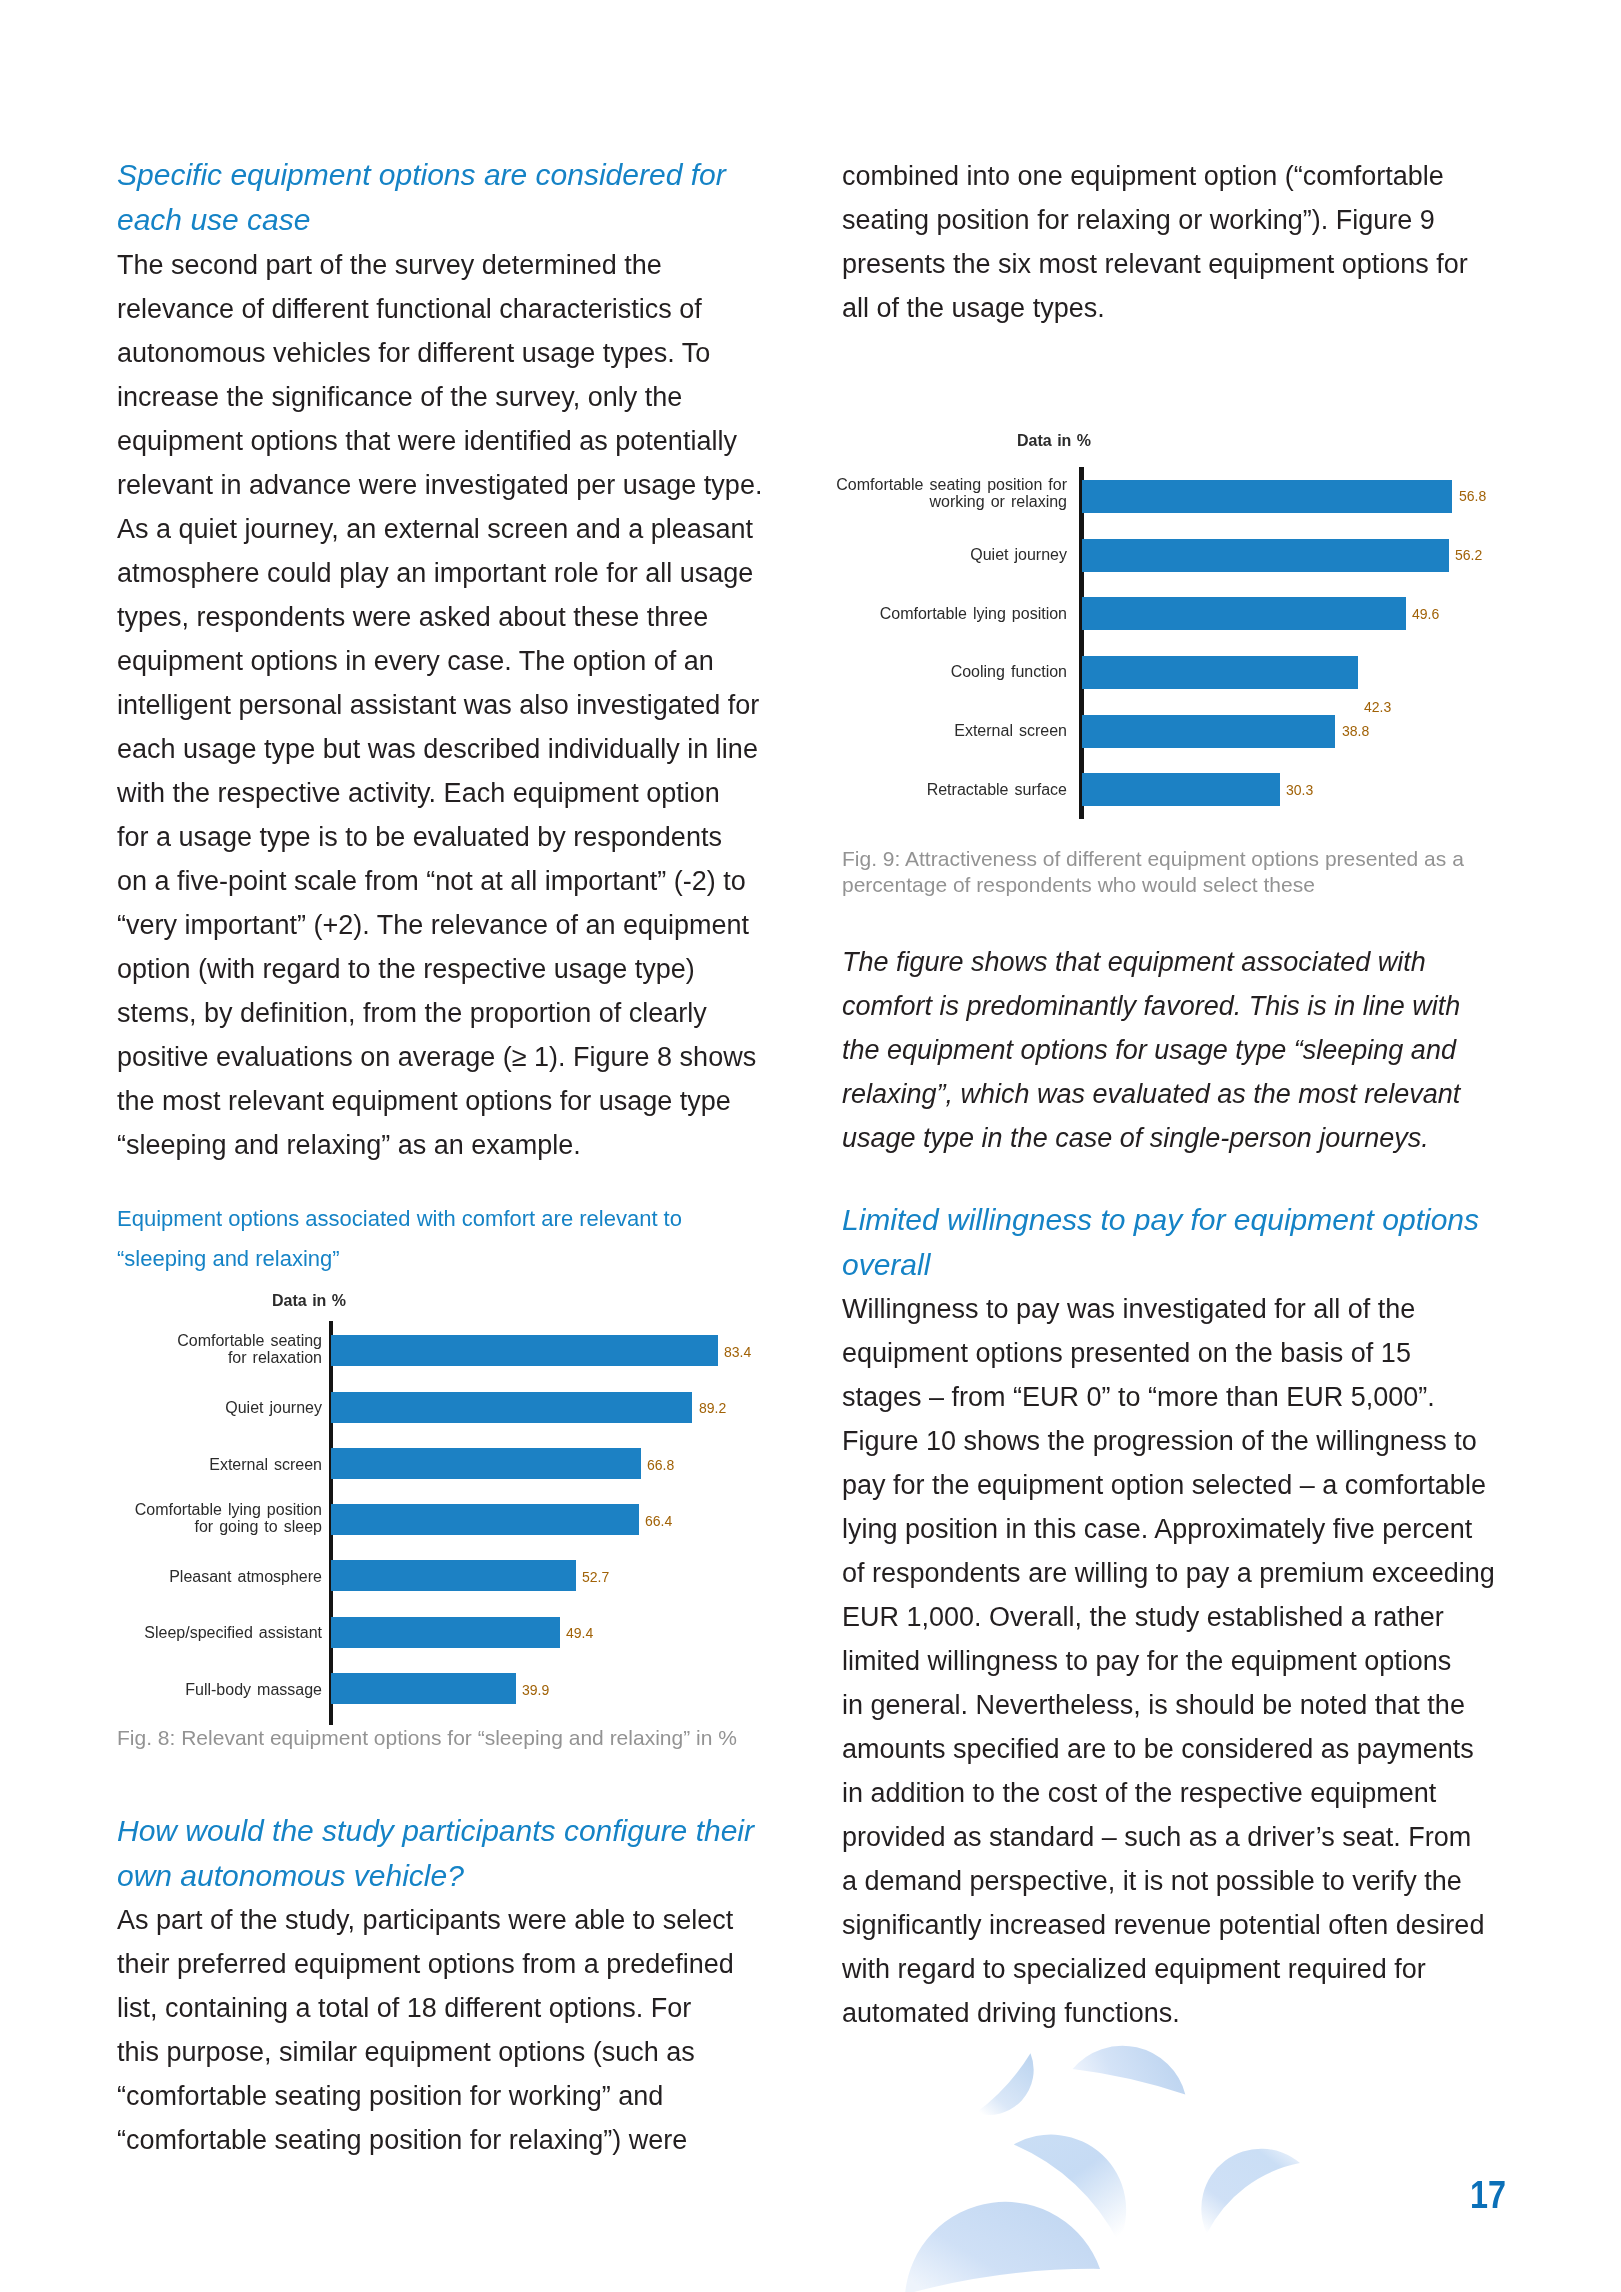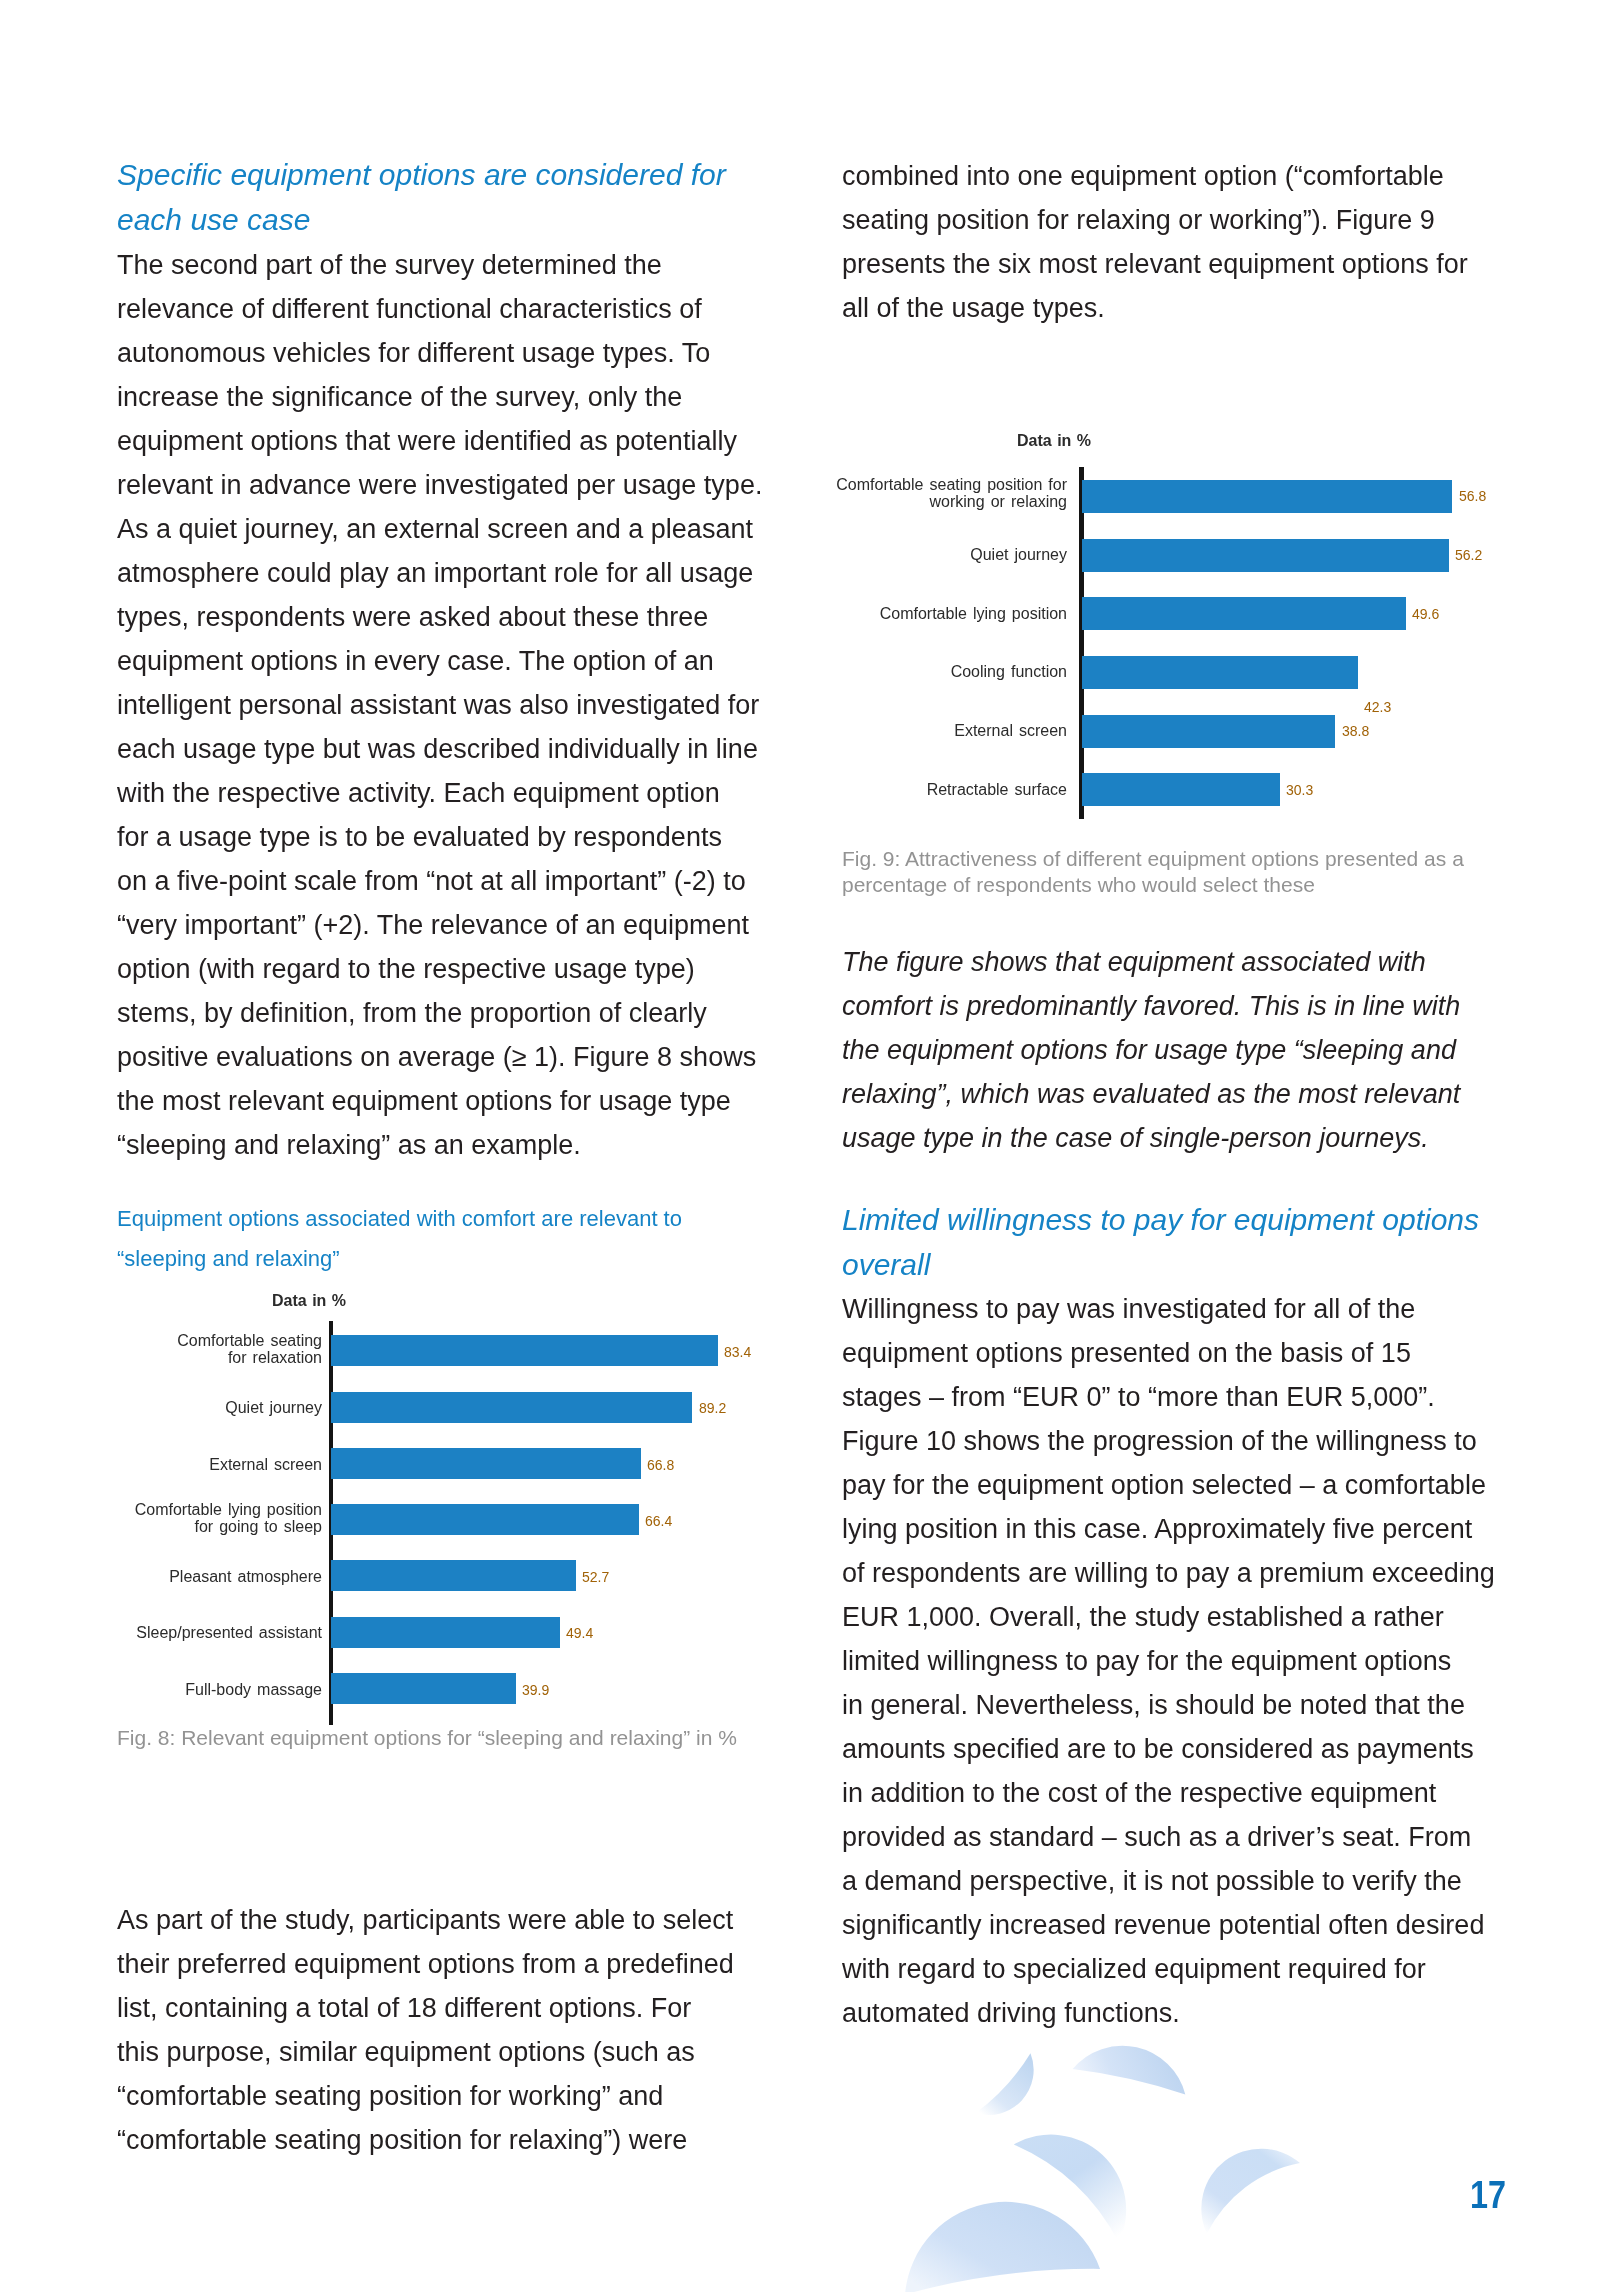--- a/index.html
+++ b/index.html
@@ -75,27 +75,29 @@
     <div class="cat" style="left:84px;top:1457px;width:238px;">External screen</div>
     <div class="bar" style="left:331px;top:1504px;width:308px;height:31px;"></div>
     <div class="barlabel" style="left:645px;top:1513px;">66.4</div>
     <div class="cat" style="left:84px;top:1502px;width:238px;">Comfortable lying position
 for going to sleep</div>
     <div class="bar" style="left:331px;top:1560px;width:245px;height:31px;"></div>
     <div class="barlabel" style="left:582px;top:1569px;">52.7</div>
     <div class="cat" style="left:84px;top:1569px;width:238px;">Pleasant atmosphere</div>
     <div class="bar" style="left:331px;top:1617px;width:229px;height:31px;"></div>
     <div class="barlabel" style="left:566px;top:1625px;">49.4</div>
-    <div class="cat" style="left:84px;top:1625px;width:238px;">Sleep/presented assistant</div>
+    <div class="cat" style="left:84px;top:1625px;width:238px;">Sleep/specified assistant</div>
     <div class="bar" style="left:331px;top:1673px;width:185px;height:31px;"></div>
     <div class="barlabel" style="left:522px;top:1682px;">39.9</div>
     <div class="cat" style="left:84px;top:1682px;width:238px;">Full-body massage</div>
   </div>
   <div class="fig-cap" style="left:117px;top:1725px;">Fig. 8: Relevant equipment options for “sleeping and relaxing” in %</div>
 
+  <div class="sub-head" style="left:117px;top:1808px;">How would the study participants configure their
+own autonomous vehicle?</div>
   <div class="body-text" style="left:117px;top:1898px;">As part of the study, participants were able to select
 their preferred equipment options from a predefined
 list, containing a total of 18 different options. For
 this purpose, similar equipment options (such as
 “comfortable seating position for working” and
 “comfortable seating position for relaxing”) were</div>
 
   <div class="body-text" style="left:842px;top:154px;">combined into one equipment option (“comfortable
 seating position for relaxing or working”). Figure 9
 presents the six most relevant equipment options for

